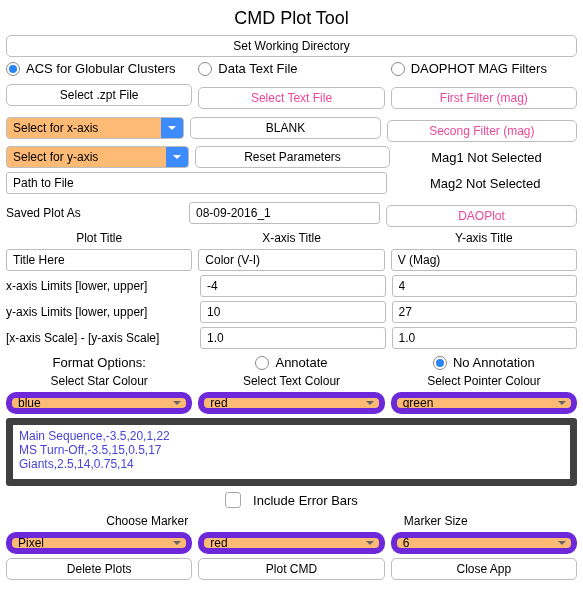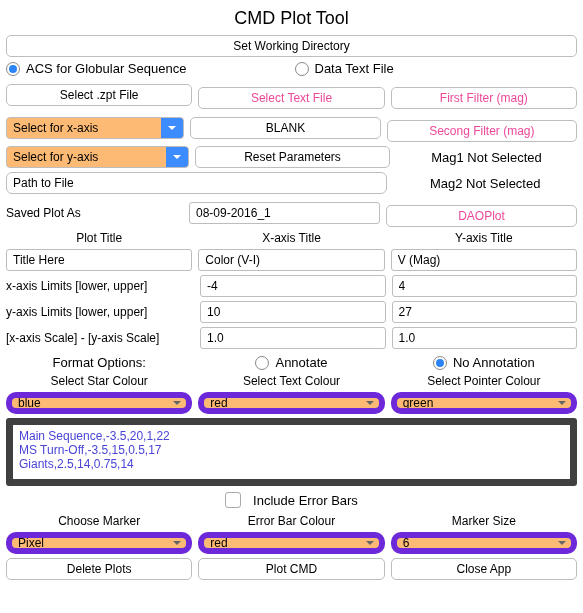--- a/index.html
+++ b/index.html
@@ -130,25 +130,29 @@
 
 <div class="title">CMD Plot Tool</div>
 
 <div class="row">
   <button class="btn full">Set Working Directory</button>
 </div>
 
 <div class="row col3">
   <div class="radio checked">
     <span class="dot"></span>
-    <span>ACS for Globular Sequence</span>
+    <span>ACS for Globular Clusters</span>
   </div>
   <div class="radio">
     <span class="dot"></span>
     <span>Data Text File</span>
+  </div>
+  <div class="radio">
+    <span class="dot"></span>
+    <span>DAOPHOT MAG Filters</span>
   </div>
 </div>
 
 <div class="row col3">
   <button class="btn">Select .zpt File</button>
   <button class="btn disabled">Select Text File</button>
   <button class="btn disabled">First Filter (mag)</button>
 </div>
 
 <div class="row col3">
@@ -171,21 +175,21 @@
         <svg viewBox="0 0 10 10">
           <path d="M1 3 L5 7 L9 3 Z"></path>
         </svg>
       </span>
   </div>
   <button class="btn">Reset Parameters</button>
   <div class="static">Mag1 Not Selected</div>
 </div>
 
 <div class="row">
-  <input class="input" style="flex: 2 1 0%; border-radius: 6px;" value="Path to File">
+  <input class="input" style="flex: 2 1 0%;" value="Path to File">
   <div class="static" style="flex:1">Mag2 Not Selected</div>
 </div>
 
 <div class="row col3">
   <div class="label">Saved Plot As</div>
   <input class="input" value="08-09-2016_1" style="">
   <button class="btn disabled">DAOPlot</button>
 </div>
 
 <div class="row col3">
@@ -269,21 +273,20 @@
 Giants,2.5,14,0.75,14</textarea>
 </div>
 
 <div class="row" style="justify-content:center; gap:12px; margin:6px 0;">
   <span class="checkbox"></span>
   <span class="fmt">Include Error Bars</span>
 </div>
 
 <div class="row col3">
   <div class="label center">Choose Marker</div>
-  <div class="label center">Error Bar Colour</div>
   <div class="label center">Marker Size</div>
 </div>
 
 <div class="row col3">
   <div class="select light">
     <span class="sel-text">Pixel</span>
     <span class="sel-btn">
         <svg viewBox="0 0 10 10">
           <path d="M1 3 L5 7 L9 3 Z"></path>
         </svg>

